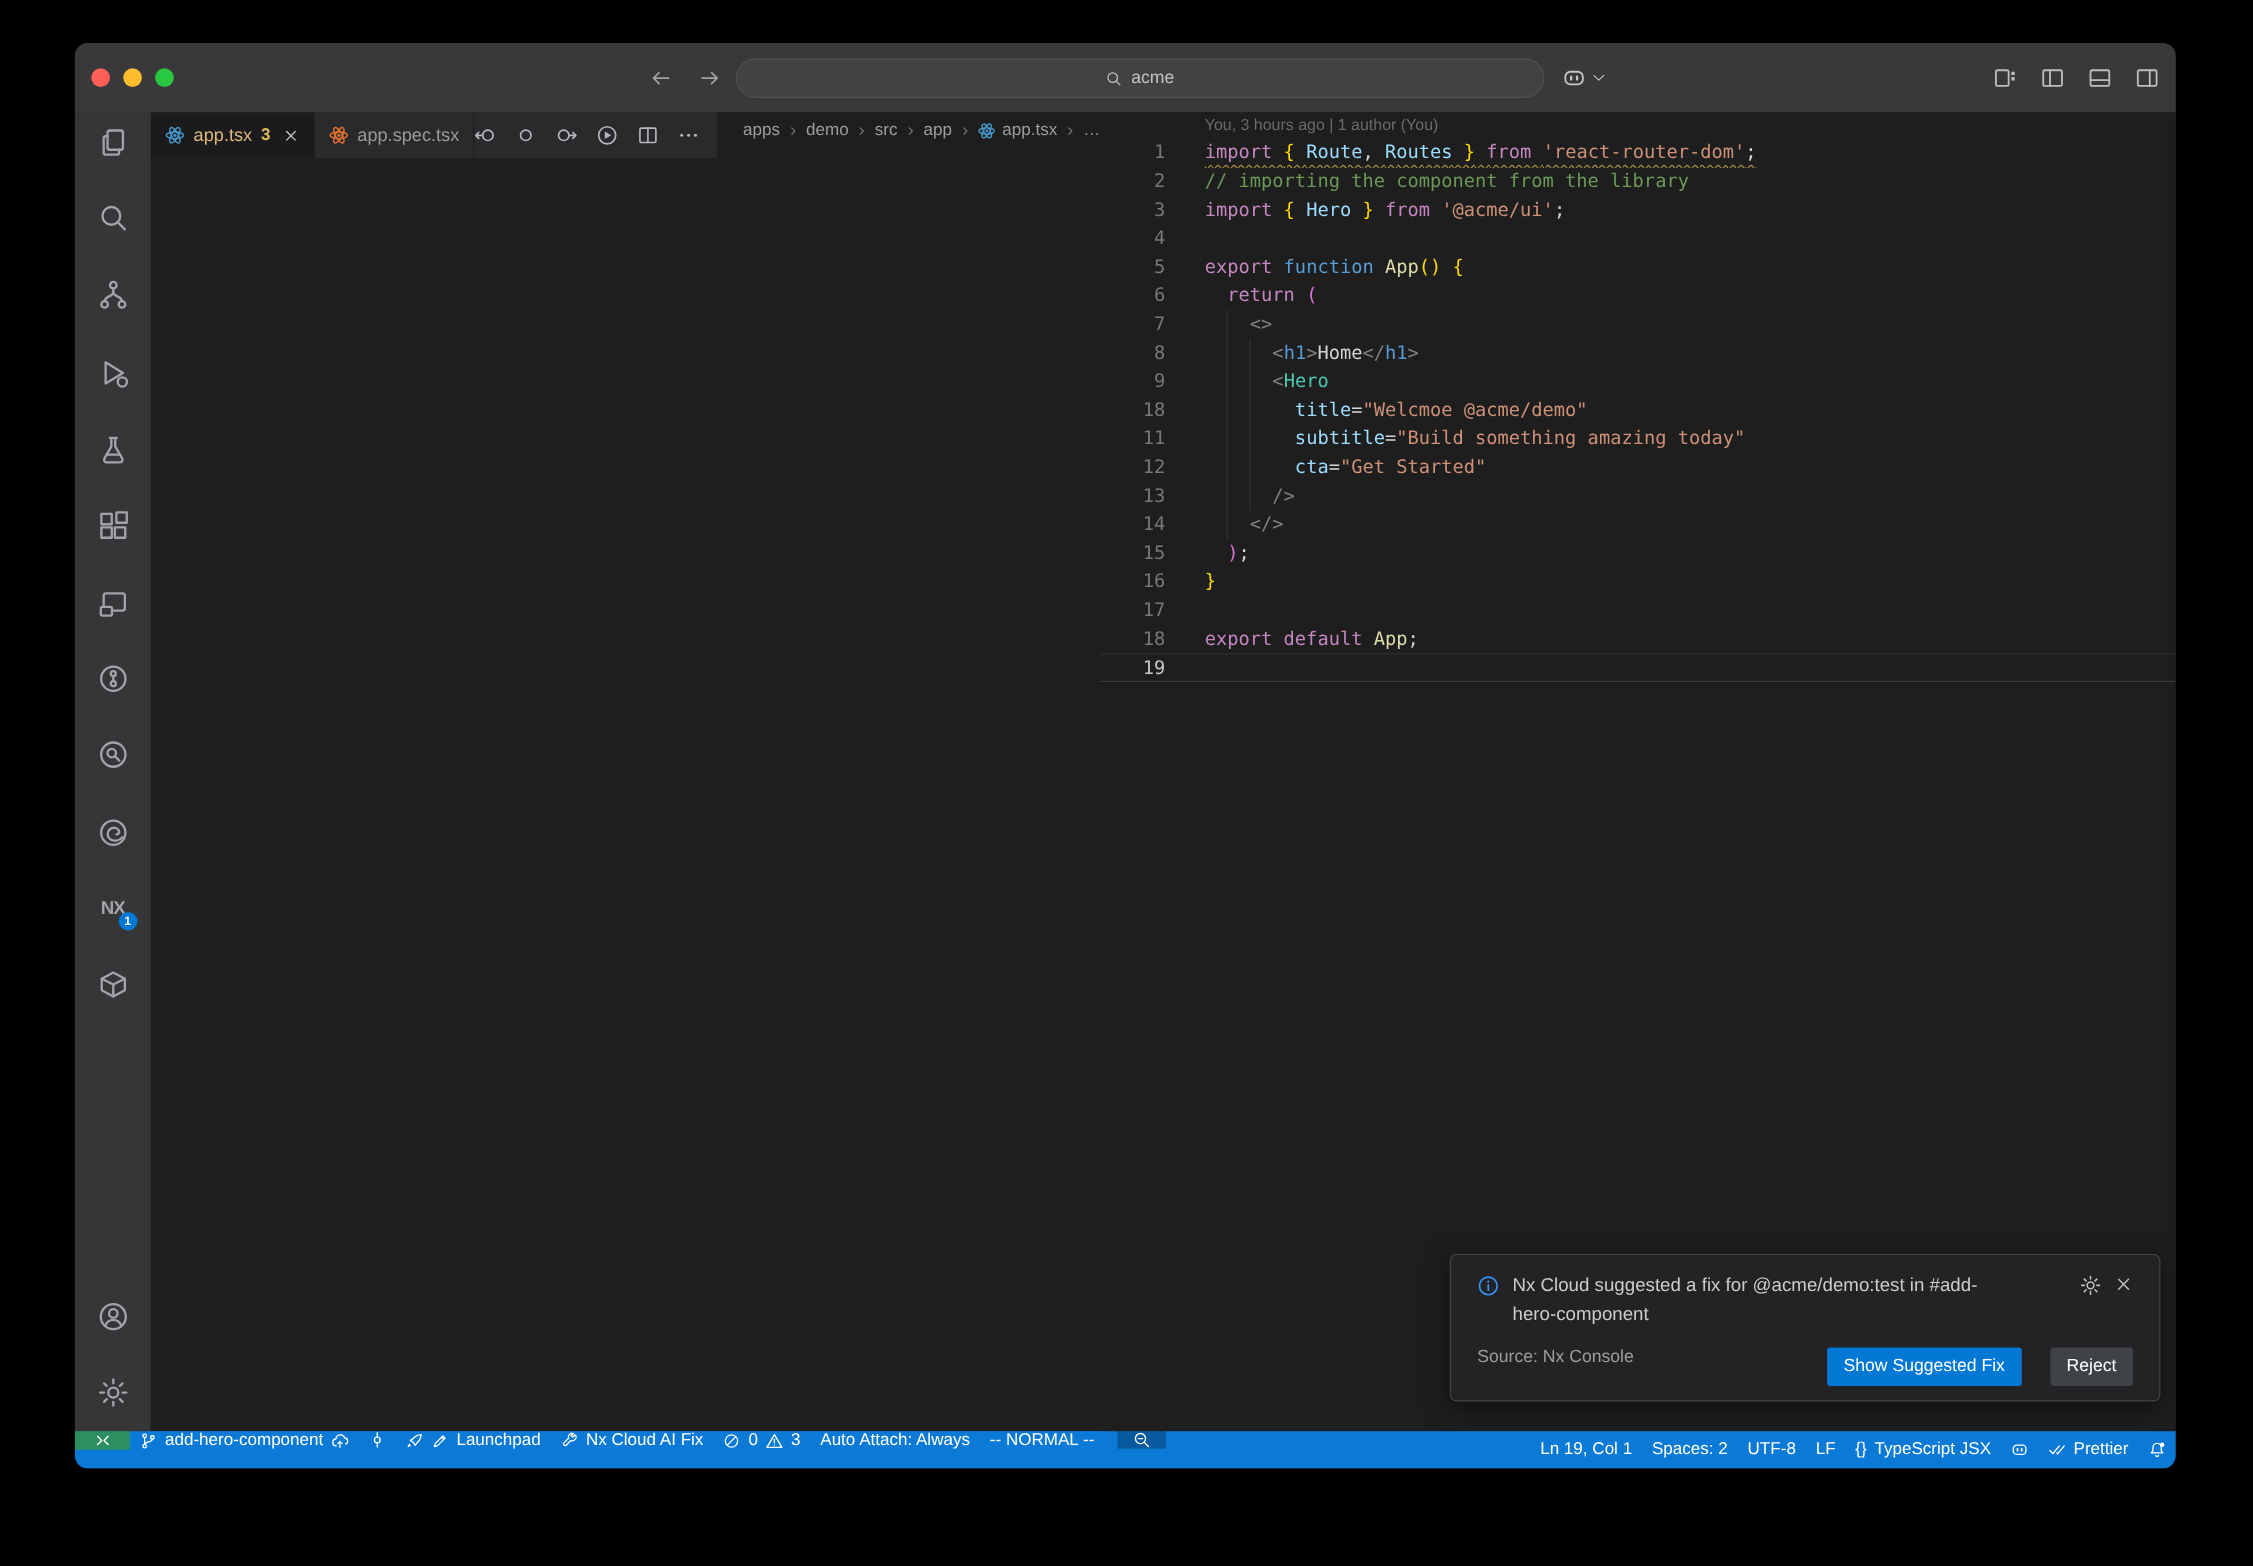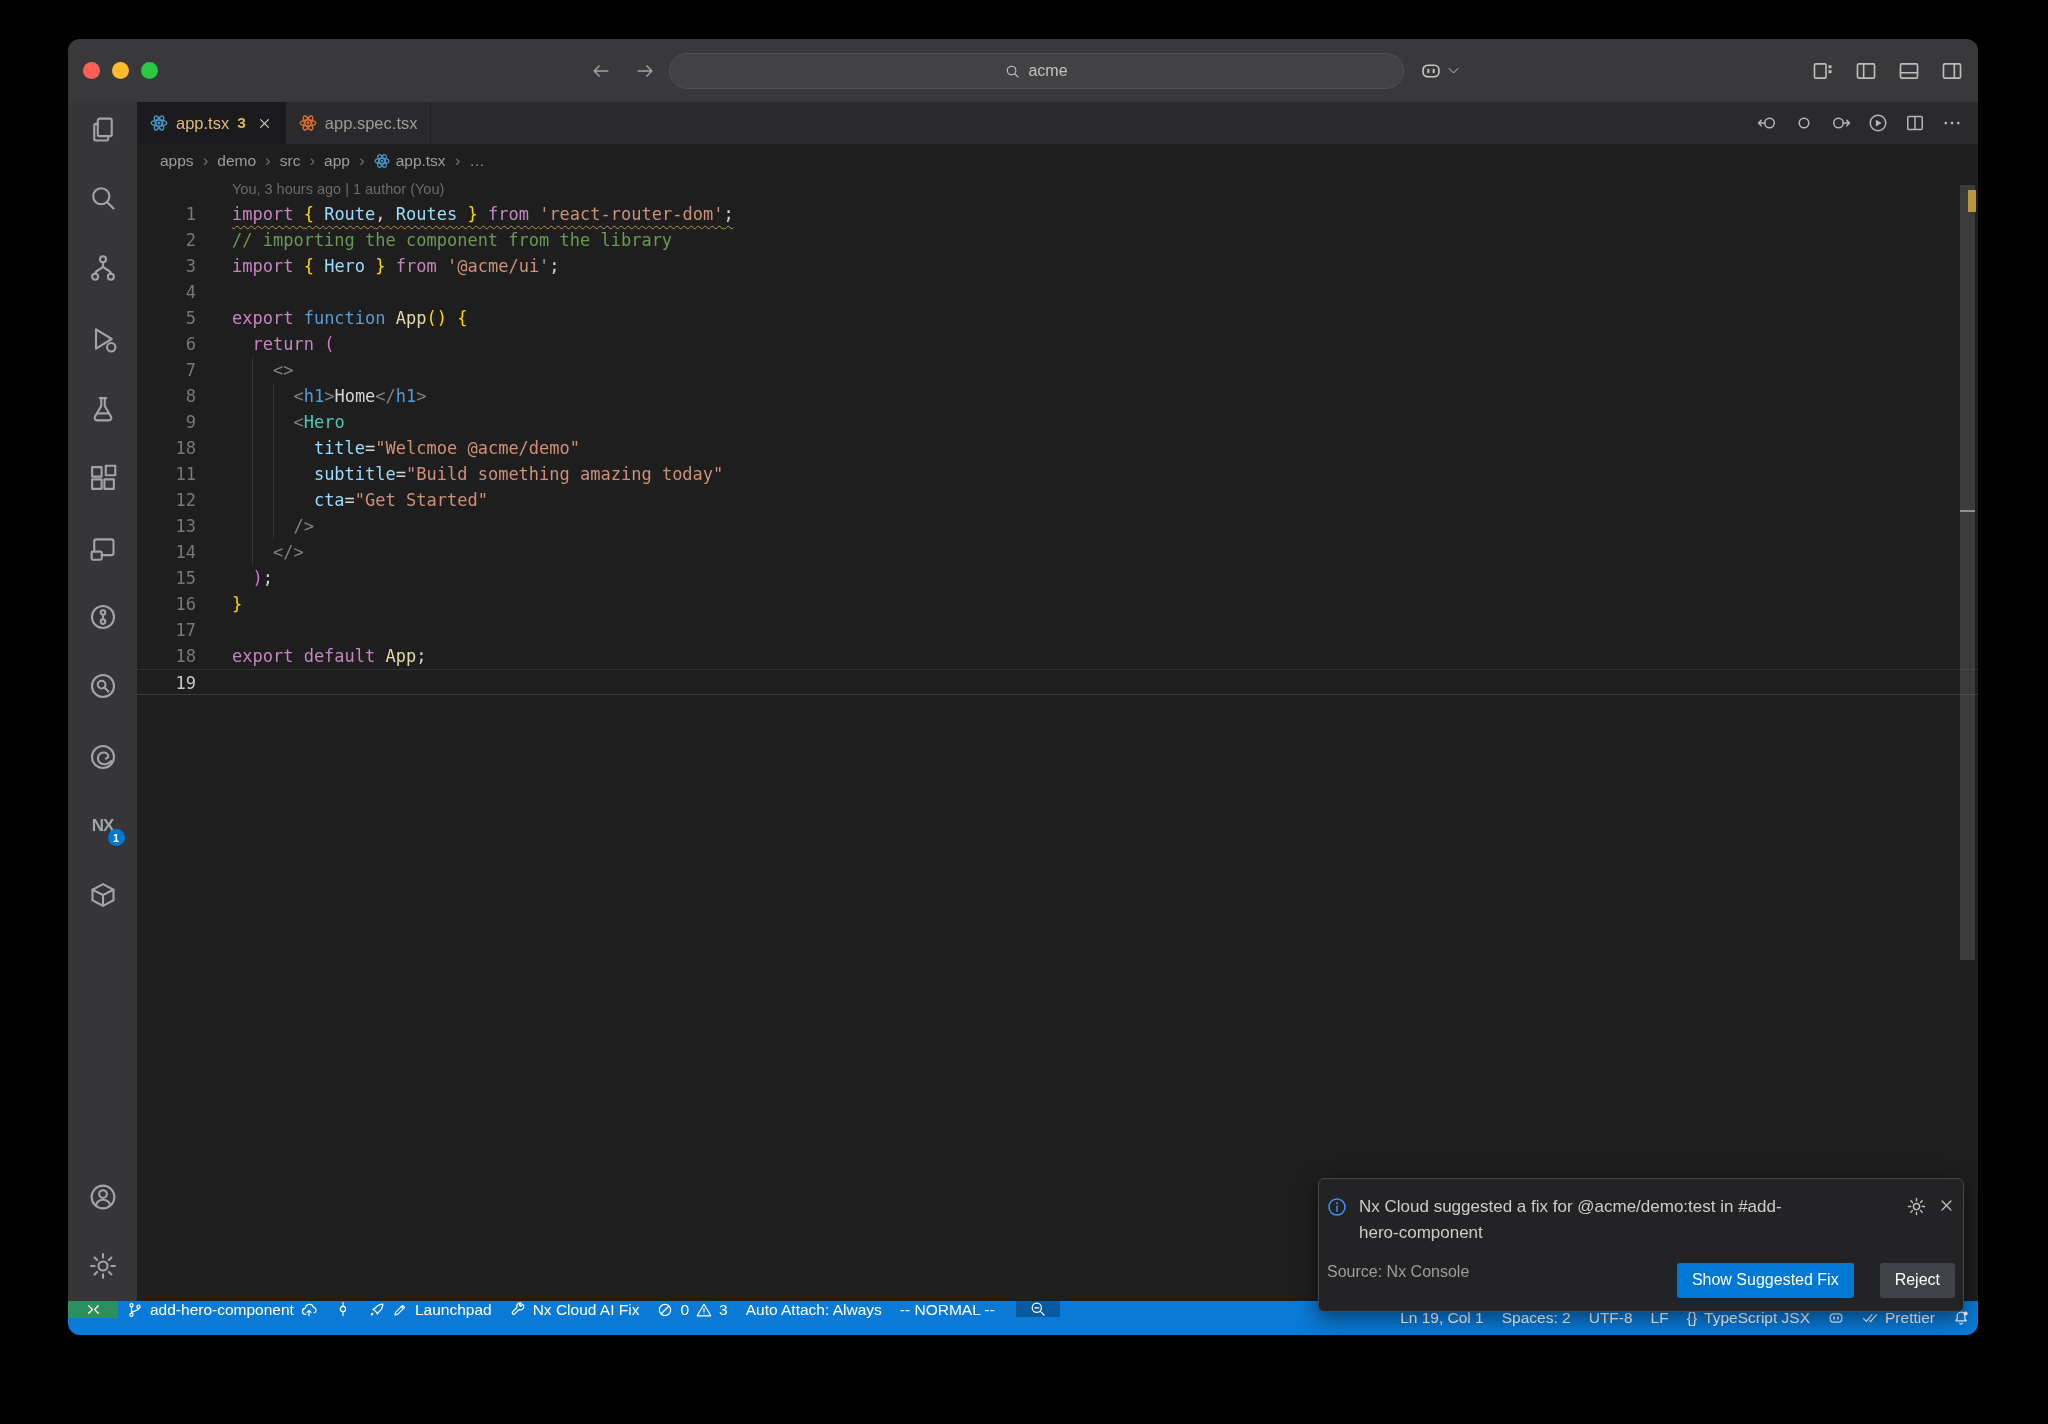--- a/index.html
+++ b/index.html
@@ -14,21 +14,21 @@
   .navarrows{position:absolute;left:523px;top:0;height:63px;display:flex;align-items:center;gap:24px;color:#a2a2a2}
   .cmdcenter{position:absolute;left:601px;top:14px;width:735px;height:36px;background:#424245;border:1px solid #505053;border-radius:18px;display:flex;align-items:center;justify-content:center;gap:8px;color:#c2c2c2;font-size:16px;box-sizing:border-box}
   .tb-copilot{position:absolute;left:1352px;top:0;height:63px;display:flex;align-items:center;gap:5px;color:#c6c6c6}
   .tb-right{position:absolute;right:15px;top:0;height:63px;display:flex;align-items:center;gap:21px;color:#bdbdbd}
   
   .main{flex:1;display:flex;min-height:0}
   .abar{width:69px;background:#363639;position:relative;flex:none}
   .aicon{position:absolute;left:50%;transform:translateX(-50%);width:28px;height:28px;color:#a2a4a8;display:flex;align-items:center;justify-content:center}
   .nxtxt{font-weight:700;font-size:17px;letter-spacing:-1px;color:#a2a4a8}
   .nxbadge{position:absolute;right:-8px;bottom:-6px;background:var(--nxbadge,#0078d4);color:#fff;font-size:11px;width:17px;height:17px;border-radius:50%;display:flex;align-items:center;justify-content:center;font-weight:600}
-  .editorcol{flex:1;display:flex;flex-direction:column;min-width:0}
+  .editorcol{flex:1;display:flex;min-width:0}
   
   .tabbar{height:42px;background:#2a2a2c;display:flex;align-items:stretch;flex:none}
   .tab{display:flex;align-items:center;padding:0 13px;gap:8px;font-size:16.5px;color:#9b9b9b;border-right:1px solid #1f1f21}
   .tab.active{background:#1b1b1d}
   .tab.active .tlabel{color:var(--tabmod,#ddb97c)}
   .ticon{display:flex}
   .tbadge{color:#d9ba55;font-weight:600;font-size:15.5px}
   .tclose{color:#cfcfcf;display:flex;margin-left:3px}
   .tabactions{margin-left:auto;display:flex;align-items:center;gap:17px;padding-right:16px;color:#b3b6ba}
   
@@ -52,21 +52,21 @@
   .sb{position:absolute;left:1823px;top:8px;width:15px;height:775px;background:rgba(121,121,121,.32)}
   .sb-warn{position:absolute;left:1831px;top:13px;width:8px;height:22px;background:var(--warnmk,#b8963e)}
   .sb-cursor{position:absolute;left:1823px;top:333px;width:15px;height:2px;background:#909090}
   
   .statusbar{height:34px;background:var(--statusbar,#0a7ad6);display:flex;align-items:stretch;color:#fff;font-size:15.5px;flex:none}
   .sbc{display:flex;align-items:center;gap:7px;padding:0 9px;white-space:nowrap}
   .sbc-remote{background:var(--remote,#2c8f5f);width:50px;justify-content:center;padding:0}
   .sbc-dim{background:rgba(0,0,0,.26);margin-left:12px;padding:0 14px}
   .sb-spacer{flex:1}
   
-  .toast{position:absolute;right:14px;top:1139px;width:646px;background:#232325;border:1px solid #47474a;border-radius:6px;box-shadow:0 6px 22px rgba(0,0,0,.5);padding:15px 8px 13px;z-index:5;box-sizing:border-box}
+  .toast{position:absolute;right:14px;top:1101px;width:646px;background:#232325;border:1px solid #47474a;border-radius:6px;box-shadow:0 6px 22px rgba(0,0,0,.5);padding:15px 24px 13px;z-index:5;box-sizing:border-box}
   .trow1{display:flex;gap:12px}
   .tinfo{color:var(--info,#3794ff);flex:none;margin-top:3px}
   .tmsg{color:#cccccc;font-size:17px;line-height:1.55;width:452px}
   .tgear{color:#c2c2c2;flex:none;margin-left:auto;margin-top:3px}
   .tclosebtn{color:#c2c2c2;flex:none;margin-top:3px}
   .trow2{display:flex;align-items:flex-start;margin-top:16px}
   .tsrc{color:#9d9d9d;font-size:16px}
   .tbtns{margin-left:auto;display:flex;gap:26px}
   .btn{height:35px;display:flex;align-items:center;padding:0 15px;font-size:16px;color:#fff;border-radius:3px}
   .btn-p{background:var(--button,#0078d4)}

